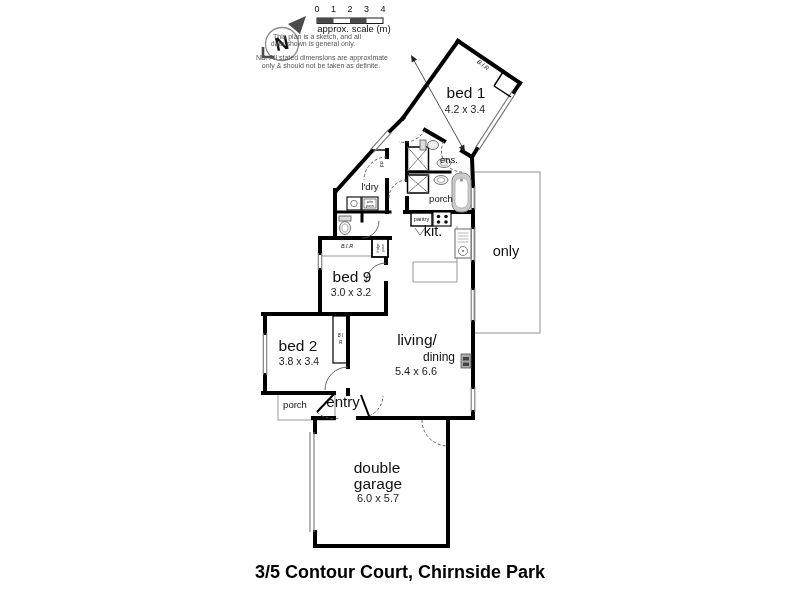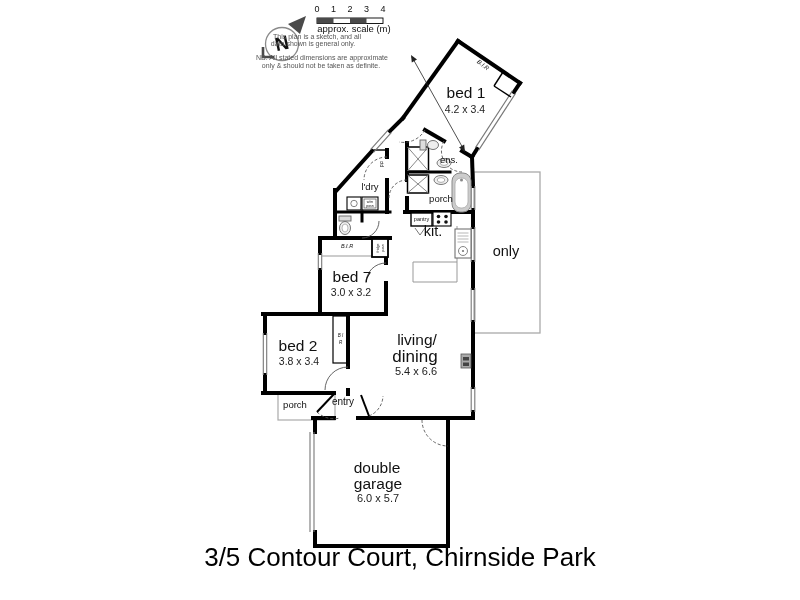--- a/index.html
+++ b/index.html
@@ -210,42 +210,42 @@
     <div class="lb small" style="left:313px;top:44px;font-size:7px;color:#555;">data shown is general only.</div>
     <div class="lb small" style="left:322px;top:58px;font-size:7px;color:#555;">NB: All stated dimensions are approximate</div>
     <div class="lb small" style="left:321px;top:65.5px;font-size:7px;color:#555;">only &amp; should not be taken as definite.</div>
 
     <div class="lb" style="left:466px;top:93px;font-size:15.5px;">bed 1</div>
     <div class="lb dim" style="left:465px;top:110px;font-size:10.5px;">4.2 x 3.4</div>
 
     <div class="lb" style="left:298px;top:346px;font-size:15.5px;">bed 2</div>
     <div class="lb dim" style="left:299px;top:362px;font-size:10.5px;">3.8 x 3.4</div>
 
-    <div class="lb" style="left:352px;top:277px;font-size:15.5px;">bed 7</div>
+    <div class="lb" style="left:352px;top:277px;font-size:15.5px;">bed 9</div>
     <div class="lb dim" style="left:351px;top:293px;font-size:10.5px;">3.0 x 3.2</div>
 
     <div class="lb" style="left:417px;top:340px;font-size:15.5px;">living/</div>
-    <div class="lb" style="left:415px;top:357px;font-size:17px;">dining</div>
+    <div class="lb" style="left:439px;top:357px;font-size:12px;">dining</div>
     <div class="lb dim" style="left:416px;top:372px;font-size:11px;">5.4 x 6.6</div>
 
     <div class="lb" style="left:377px;top:468px;font-size:15.5px;">double</div>
     <div class="lb" style="left:378px;top:484px;font-size:15.5px;">garage</div>
     <div class="lb dim" style="left:378px;top:499px;font-size:11px;">6.0 x 5.7</div>
 
     <div class="lb" style="left:433px;top:232px;font-size:14.5px;">kit.</div>
     <div class="lb" style="left:506px;top:252px;font-size:14.5px;">only</div>
     <div class="lb" style="left:441px;top:199px;font-size:9.5px;">porch</div>
     <div class="lb" style="left:449px;top:160px;font-size:9.5px;">ens.</div>
     <div class="lb" style="left:370px;top:187px;font-size:9.5px;">l'dry</div>
     <div class="lb" style="left:295px;top:405px;font-size:9.5px;">porch</div>
-    <div class="lb" style="left:343px;top:402px;font-size:10px;">entry</div>
+    <div class="lb" style="left:343px;top:402px;font-size:15px;">entry</div>
 
     <div class="lb" style="left:483px;top:65px;font-size:6px;font-style:italic;transform:translate(-50%,-50%) rotate(37deg);">B.I.R</div>
     <div class="lb" style="left:347px;top:247px;font-size:5.5px;font-style:italic;">B.I.R</div>
     <div class="lb" style="left:340.5px;top:339px;font-size:4.5px;font-style:italic;white-space:normal;width:6px;line-height:7px;">B I R</div>
     <div class="lb" style="left:381px;top:164px;font-size:4.5px;transform:translate(-50%,-50%) rotate(90deg);">ctd</div>
     <div class="lb" style="left:370px;top:203.5px;font-size:3.5px;white-space:normal;width:11px;line-height:4.5px;">w/m posn</div>
     <div class="lb" style="left:380px;top:248px;font-size:3.5px;white-space:normal;width:15px;line-height:4.5px;transform:translate(-50%,-50%) rotate(-90deg);">fridge posn</div>
     <div class="lb" style="left:421.5px;top:219.5px;font-size:5.5px;">pantry</div>
 
-    <div class="lb caption" style="left:400px;top:558px;font-size:26px;">3/5 Contour Court, Chirnside Park</div>
+    <div class="lb caption" style="left:400px;top:572px;font-size:18px;font-weight:bold;">3/5 Contour Court, Chirnside Park</div>
   </div>
 </div>
 
 </body></html>

